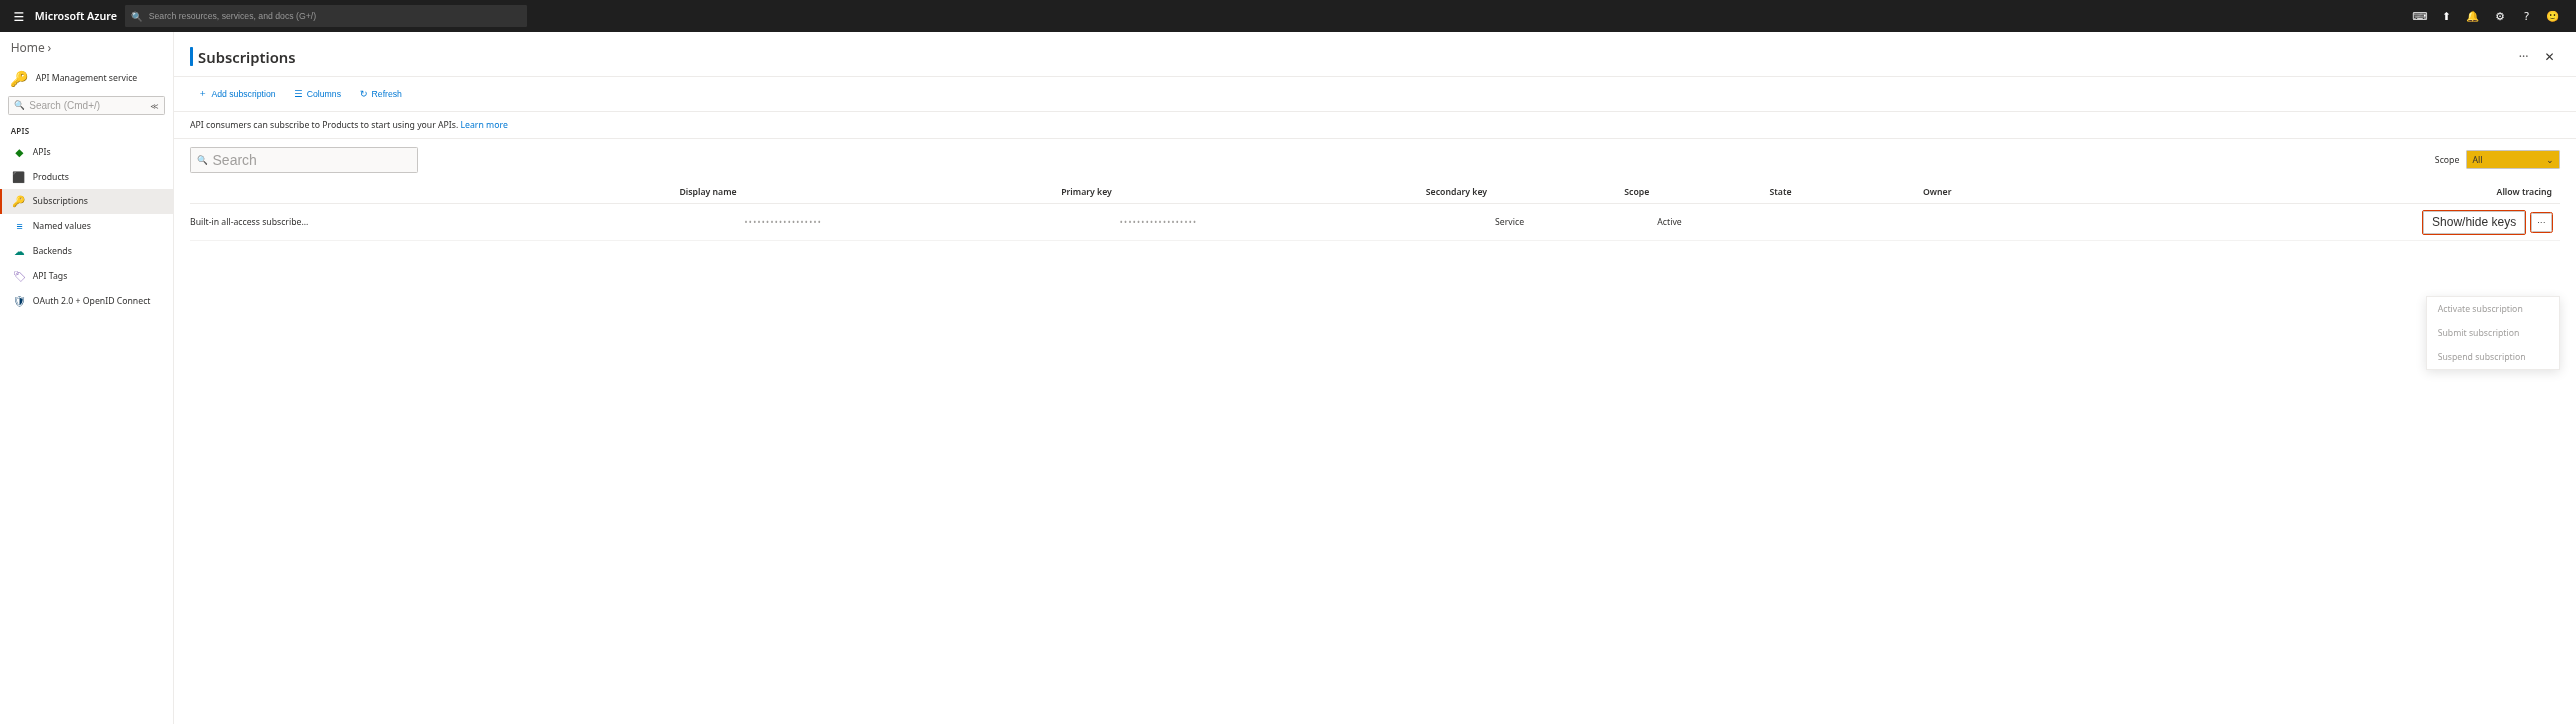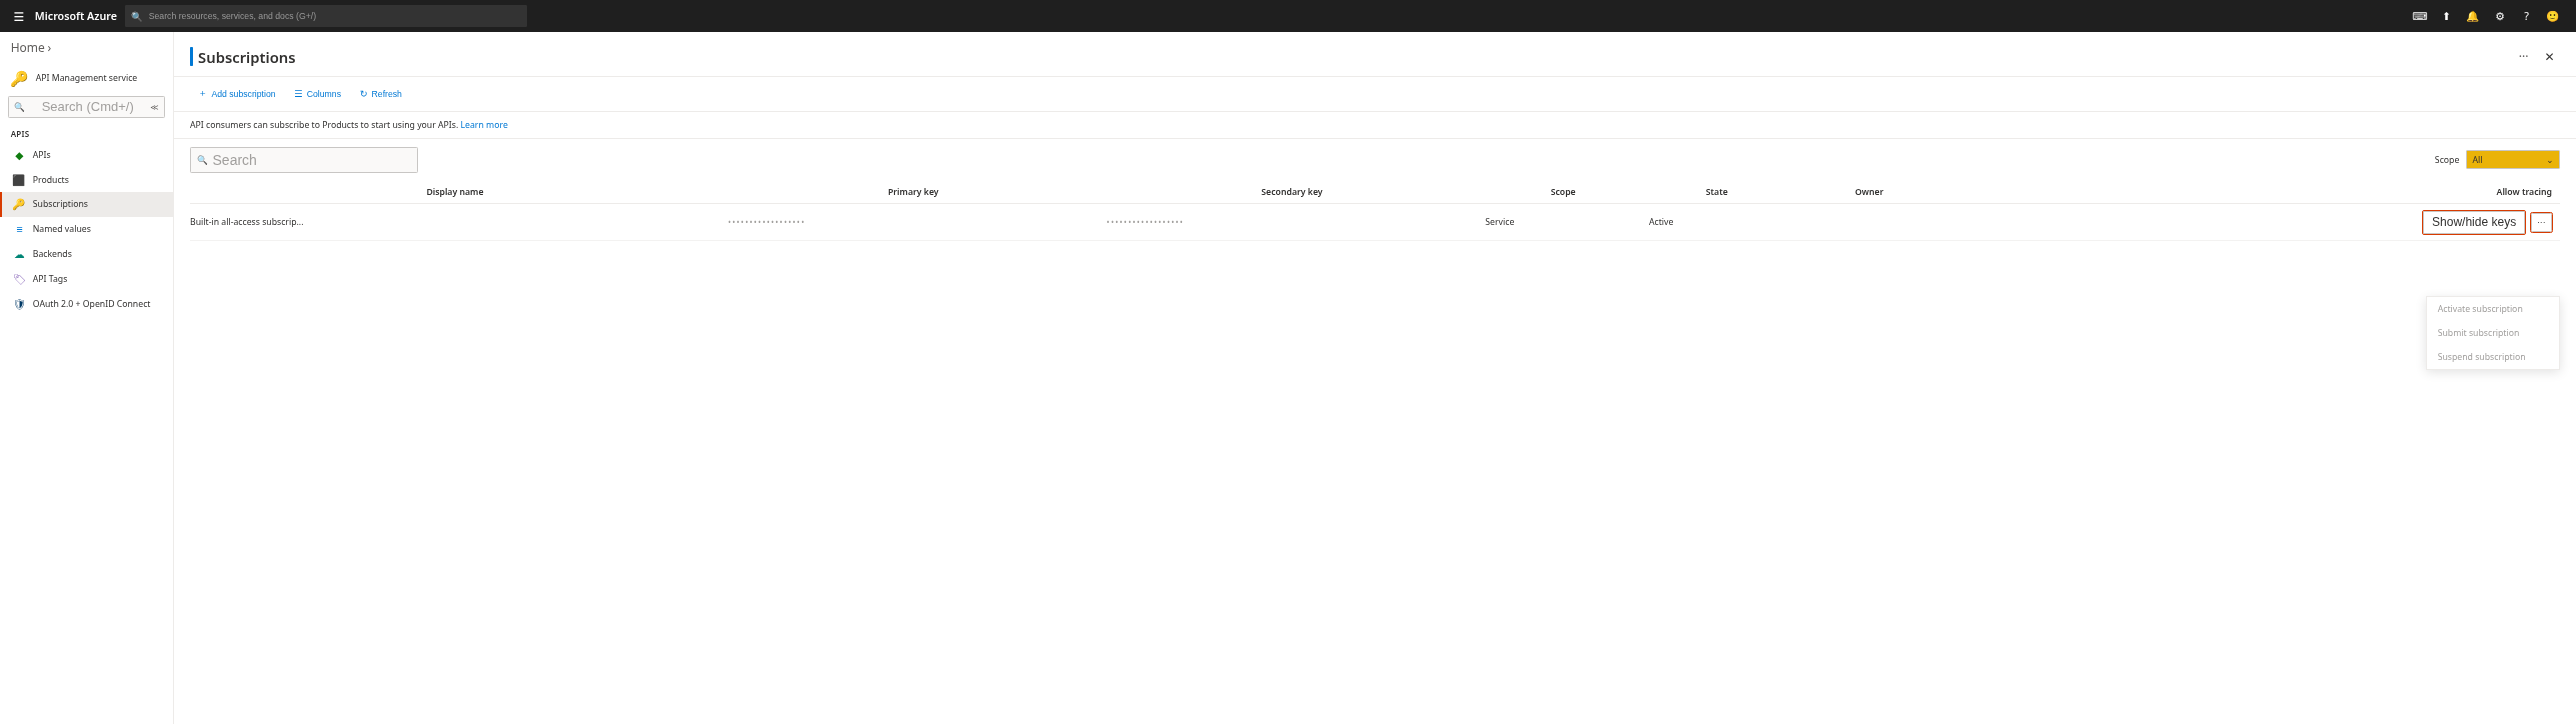--- a/index.html
+++ b/index.html
@@ -111,24 +111,23 @@
       border: 0.7px solid #c8c6c4;
       border-radius: 1.3px;
       padding: 2.7px 5.4px;
       gap: 4px;
       background: #faf9f8;
     }
     .sidebar-search input {
       border: none;
       outline: none;
       background: transparent;
-      font-size: 13px;
+      font-size: 10px;
       width: 100%;
       color: #323130;
-      text-align: center;
     }
     .sidebar-search input::placeholder { color: #a19f9d; }
     .sidebar-collapse-btn {
       margin-left: auto;
       cursor: pointer;
       color: #605e5c;
       font-size: 8px;
     }
     .sidebar-section-label {
       padding: 4px 10.7px;
@@ -289,21 +288,21 @@
     }
     table {
       width: 100%;
       border-collapse: collapse;
       font-size: 8.7px;
     }
     thead tr {
       border-bottom: 1.3px solid #edebe9;
     }
     thead th {
-      text-align: center;
+      text-align: right;
       padding: 5.4px 8px 5.4px 0;
       font-weight: 600;
       color: #323130;
       white-space: nowrap;
     }
     tbody tr {
       border-bottom: 0.7px solid #f3f2f1;
     }
     tbody td {
       padding: 6.7px 8px 6.7px 0;
@@ -486,21 +485,21 @@
             <th>Primary key</th>
             <th>Secondary key</th>
             <th>Scope</th>
             <th>State</th>
             <th>Owner</th>
             <th style="text-align:right;">Allow tracing</th>
           </tr>
         </thead>
         <tbody>
           <tr class="table-row">
-            <td>Built-in all-access subscrip...</td>
+            <td>Built-in all-access subscribe...</td>
             <td>
               <span class="dotted-key">••••••••••••••••••</span>
             </td>
             <td>
               <span class="dotted-key">••••••••••••••••••</span>
             </td>
             <td>Service</td>
             <td>Active</td>
             <td></td>
             <td>

